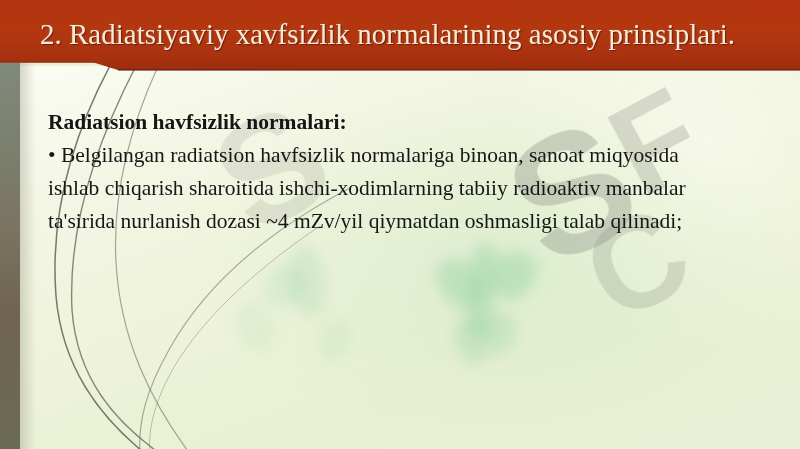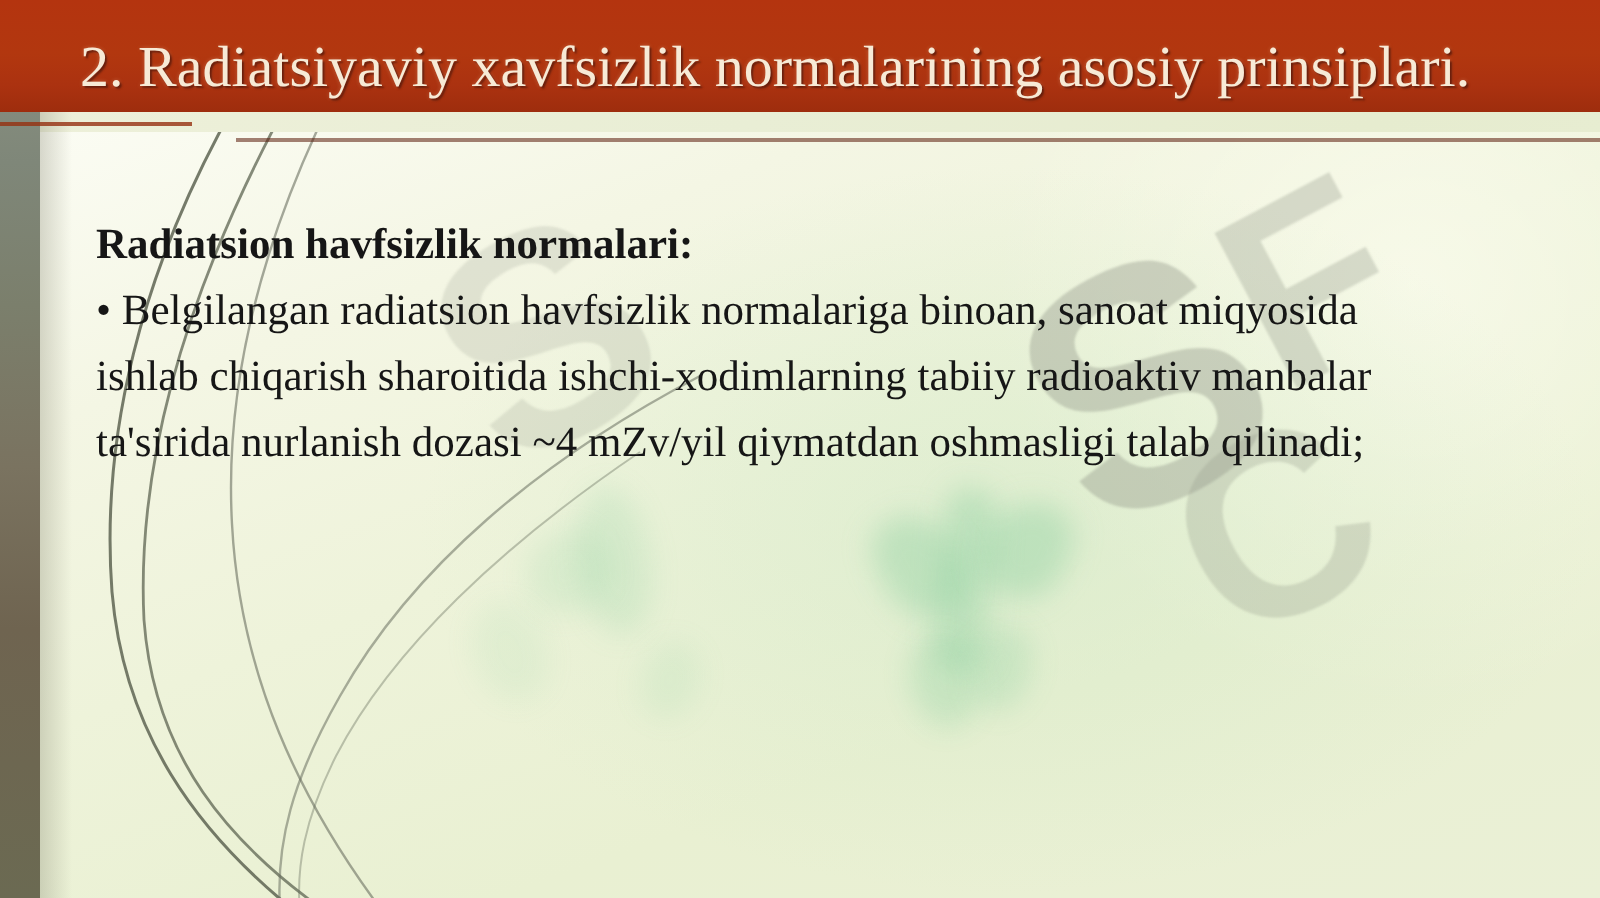--- a/index.html
+++ b/index.html
@@ -113,21 +113,21 @@
     z-index: 4;
     pointer-events: none;
   }
 
   
   .header {
     position: absolute;
     left: 0;
     top: 0;
     width: 800px;
-    height: 56px;
+    height: 70px;
     z-index: 6;
   }
   .header-bg {
     position: absolute;
     left: 0; top: 0; right: 0; bottom: 0;
     background: linear-gradient(180deg, #b4340f 0%, #b2370f 48%, #ab3210 76%, #9e2d0d 100%);
     clip-path: polygon(0 0, 800px 0, 800px 70px, 118px 70px, 92px 62px, 0 62px);
   }
   .header-underline {
     position: absolute;

